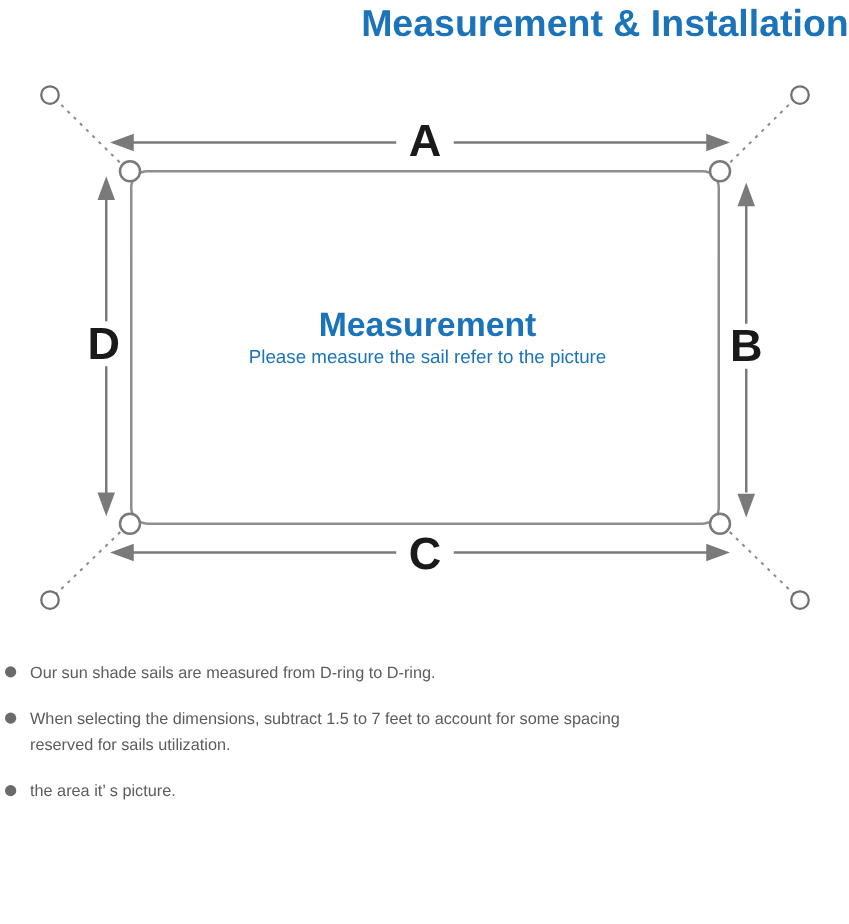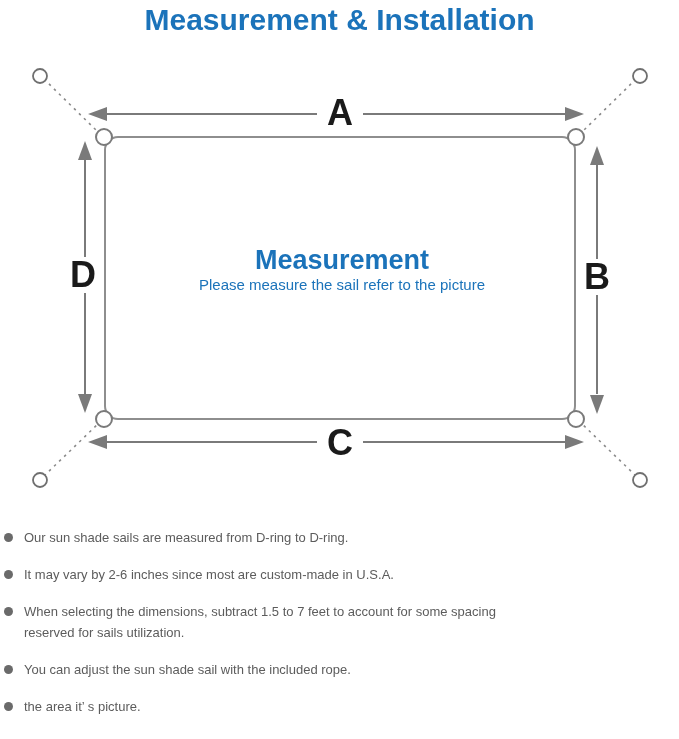--- a/index.html
+++ b/index.html
@@ -6,21 +6,21 @@
   body { background:#ffffff; font-family:"Liberation Sans", sans-serif; }
   .page {
     position:relative;
     width:679px; height:739px;
     background:#ffffff;
     overflow:hidden;
   }
   .main-title {
     padding-top:3px;
     height:37px;
-    text-align:center;
+    text-align:right;
     font-size:30px;
     font-weight:bold;
     color:#1b73ba;
     letter-spacing:0px;
   }
   .diagram-svg { display:block; width:679px; height:470px; }
   .notes { list-style:none; padding:20px 4px 0 0; }
   .note-item {
     position:relative;
     padding-left:24px;
@@ -106,30 +106,22 @@
     <text x="342" y="253" text-anchor="middle" font-size="15" fill="#1b73ba">Please measure the sail refer to the picture</text>
   </svg>
 
   <ul class="notes">
     <li class="note-item">
       <span class="bullet-dot"></span>
       <div class="note-line">Our sun shade sails are measured from D-ring to D-ring.</div>
     </li>
     <li class="note-item">
       <span class="bullet-dot"></span>
-      <div class="note-line">It may vary by 2-6 inches since most are custom-made in U.S.A.</div>
-    </li>
-    <li class="note-item">
-      <span class="bullet-dot"></span>
       <div class="note-line">When selecting the dimensions, subtract 1.5 to 7 feet to account for some spacing</div>
       <div class="note-line">reserved for sails utilization.</div>
-    </li>
-    <li class="note-item">
-      <span class="bullet-dot"></span>
-      <div class="note-line">You can adjust the sun shade sail with the included rope.</div>
     </li>
     <li class="note-item">
       <span class="bullet-dot"></span>
       <div class="note-line">the area it’ s picture.</div>
     </li>
   </ul>
 
 </div>
 
 </body></html>

